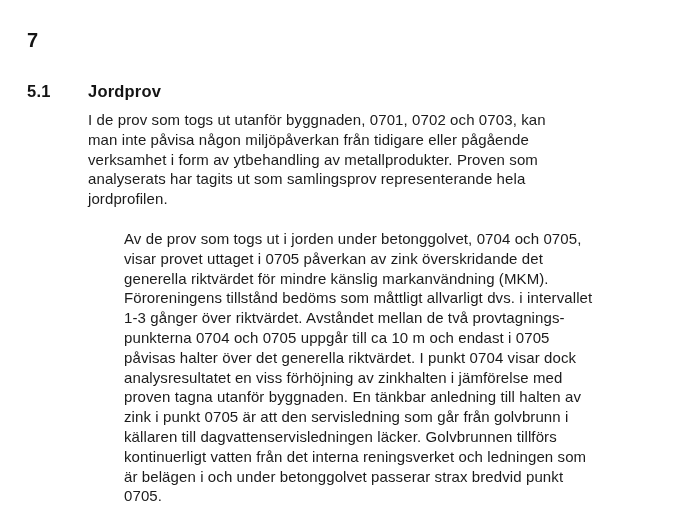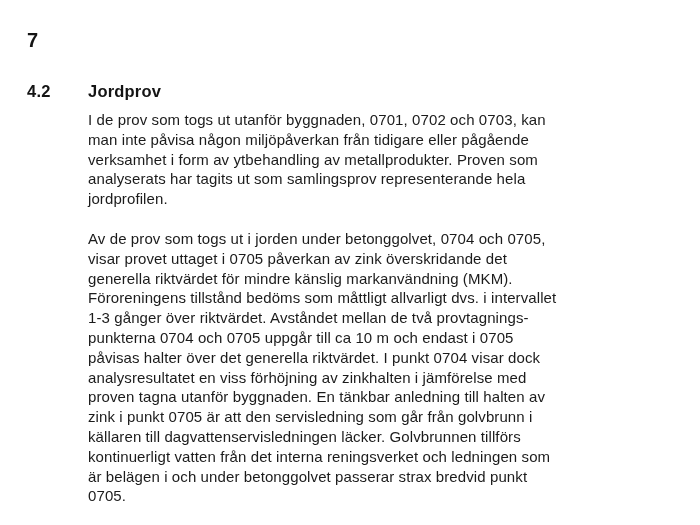--- a/index.html
+++ b/index.html
@@ -48,33 +48,33 @@
     left: 88px;
     width: 560px;
     margin: 0;
     font-size: 15px;
     line-height: 19.8px;
     white-space: pre-line;
     color: #1b1b1b;
     letter-spacing: 0.1px;
   }
   .para-1 { top: 110px; }
-  .para-2 { top: 229px; }
+  .para-2 { top: 229px; margin-left: 36px; }
 </style>
 </head>
 <body>
 
 <div class="page">
 
   <div class="heading-row level-1">
     <span class="heading-num">7</span>
   </div>
 
   <div class="heading-row level-2">
-    <span class="heading-num">4.2</span>
+    <span class="heading-num">5.1</span>
     <span class="heading-text">Jordprov</span>
   </div>
 
   <p class="body-paragraph para-1">I de prov som togs ut utanför byggnaden, 0701, 0702 och 0703, kan
 man inte påvisa någon miljöpåverkan från tidigare eller pågående
 verksamhet i form av ytbehandling av metallprodukter. Proven som
 analyserats har tagits ut som samlingsprov representerande hela
 jordprofilen.</p>
 
   <p class="body-paragraph para-2">Av de prov som togs ut i jorden under betonggolvet, 0704 och 0705,

